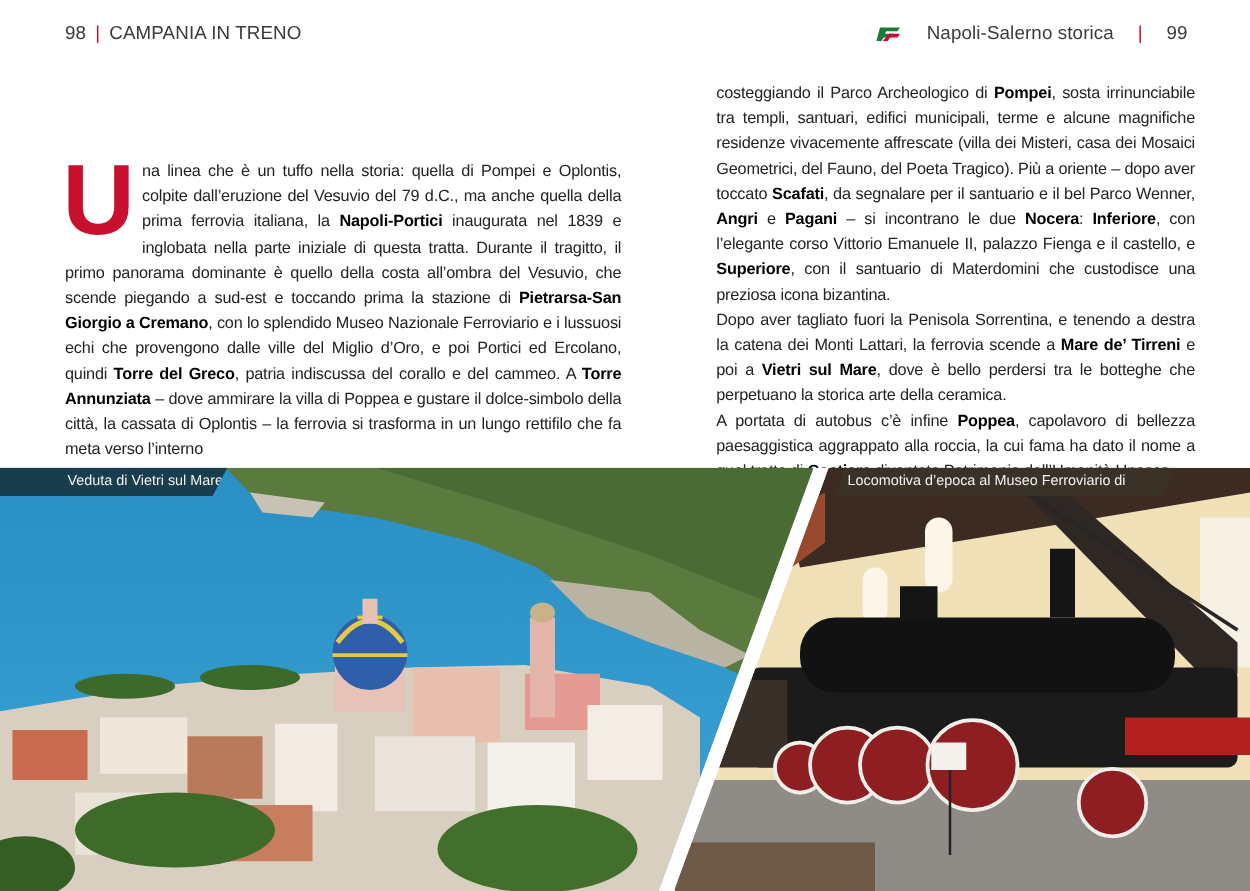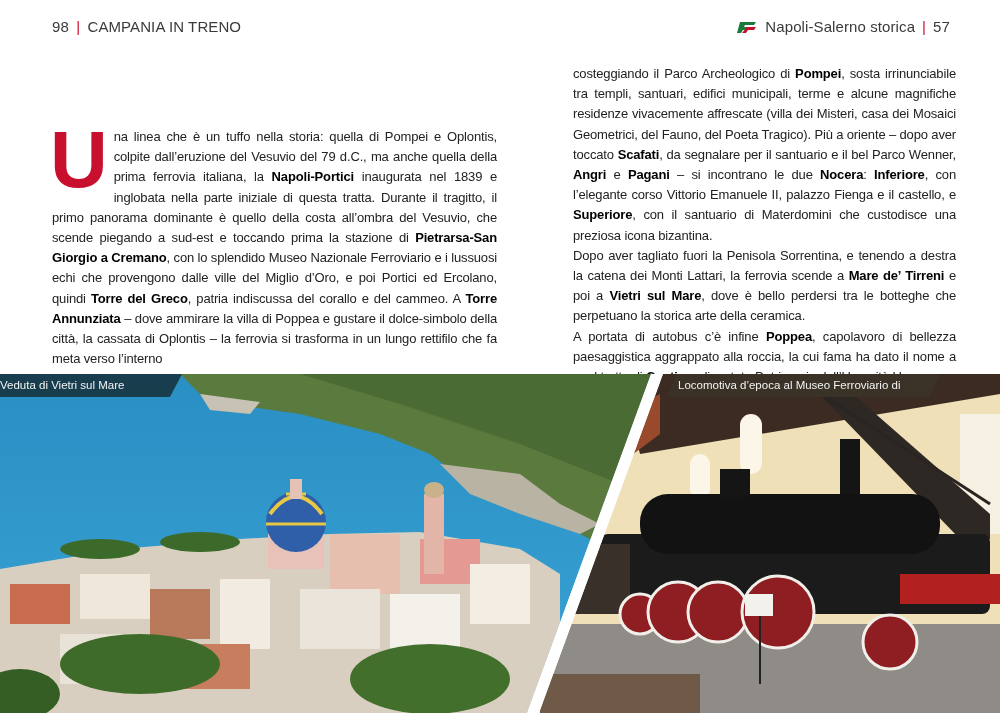--- a/index.html
+++ b/index.html
@@ -1,60 +1,60 @@
 <!DOCTYPE html>
 <html><head>
 <meta charset="utf-8">
 <style>
   * { box-sizing: border-box; margin: 0; padding: 0; }
   html, body { width: 1000px; height: 713px; overflow: hidden; background: #ffffff; }
   body { position: relative; font-family: "Liberation Sans", "DejaVu Sans", sans-serif; color: #1d1d1b; }
 
   .running-head { position: absolute; top: 18px; font-size: 15px; color: #3a3a3a; letter-spacing: 0.1px; }
   .running-head.left { left: 52px; }
-  .running-head.right { right: 50px; display: flex; align-items: center; gap: 4px; }
+  .running-head.right { right: 50px; display: flex; align-items: center; gap: 16px; }
   .running-head .sep { color: #c8102e; margin: 0 3px; }
   .fs-logo { width: 20px; height: 12px; display: inline-block; margin-right: 4px; }
 
   .title { position: absolute; left: 52px; top: 58px; font-size: 25px; line-height: 30px; font-weight: bold; color: #1d1d1b; letter-spacing: -0.3px; font-family: "Liberation Sans", sans-serif; }
 
   .col { position: absolute; font-size: 13px; line-height: 20.2px; color: #222; text-align: justify; font-family: "Liberation Sans", sans-serif; letter-spacing: -0.15px; }
   .col.left { left: 52px; top: 127px; width: 445px; }
   .col.right { left: 573px; top: 64px; width: 383px; }
   .col b { font-weight: bold; color: #000000; }
   .col p { margin: 0; }
 
   .dropcap { float: left; font-size: 80px; line-height: 62px; height: 62px; color: #c8102e; font-weight: bold; margin: 2px 6px 0 -2px; font-family: "Liberation Sans", sans-serif; }
 
   .photos { position: absolute; left: 0; top: 374px; width: 1000px; height: 339px; overflow: hidden; }
   .photo-left { position: absolute; inset: 0; clip-path: polygon(0 0, 651px 0, 527px 339px, 0 339px); overflow: hidden; }
   .photo-right { position: absolute; inset: 0; clip-path: polygon(663px 0, 1000px 0, 1000px 339px, 539px 339px); overflow: hidden; }
   .divider { position: absolute; inset: 0; background: #ffffff; clip-path: polygon(651px 0, 663px 0, 539px 339px, 527px 339px); }
 
   .caption { position: absolute; top: 0; height: 23px; color: #f2f2f2; font-size: 11.5px; line-height: 23px; font-family: "Liberation Sans", sans-serif; }
-  .caption.left { left: 0; width: 182px; background: rgba(22,50,62,0.88); border-bottom-right-radius: 14px; clip-path: polygon(0 0, 182px 0, 170px 23px, 0 23px); }
+  .caption.left { left: 0; width: 182px; padding-left: 54px; background: rgba(22,50,62,0.88); border-bottom-right-radius: 14px; clip-path: polygon(0 0, 182px 0, 170px 23px, 0 23px); }
   .caption.right { left: 668px; width: 272px; padding-left: 10px; background: rgba(60,52,40,0.82); clip-path: polygon(8px 0, 272px 0, 262px 23px, 0 23px); }
 </style>
 </head>
 <body>
 
 <div class="running-head left">
   <span>98</span>
   <span class="sep">|</span>
   <span>CAMPANIA IN TRENO</span>
 </div>
 
 <div class="running-head right">
   <svg class="fs-logo" viewBox="0 0 20 12">
     <polygon points="3,1 19,1 17,4 8,4 7,6 14,6 12,9 6,9 4,12 0,12" fill="#1a7a3c"></polygon>
     <polygon points="10,6 19,6 17,9 11,9 9,12 5,12" fill="#c8102e"></polygon>
   </svg>
   <span>Napoli-Salerno storica</span>
   <span class="sep">|</span>
-  <span>57</span>
+  <span>99</span>
 </div>
 
 <h1 class="title">
   <br>
 </h1>
 
 <div class="col left">
   <span class="dropcap">U</span>
   <p>na linea che è un tuffo nella storia: quella di Pompei e Oplontis, colpite dall’eruzione del Vesuvio del 79 d.C., ma anche quella della prima ferrovia italiana, la <b>Napoli-Portici</b> inaugurata nel 1839 e inglobata nella parte iniziale di questa tratta. Durante il tragitto, il primo panorama dominante è quello della costa all’ombra del Vesuvio, che scende piegando a sud-est e toccando prima la stazione di <b>Pietrarsa-San Giorgio a Cremano</b>, con lo splendido Museo Nazionale Ferroviario e i lussuosi echi che provengono dalle ville del Miglio d’Oro, e poi Portici ed Ercolano, quindi <b>Torre del Greco</b>, patria indiscussa del corallo e del cammeo. A <b>Torre Annunziata</b> – dove ammirare la villa di Poppea e gustare il dolce-simbolo della città, la cassata di Oplontis – la ferrovia si trasforma in un lungo rettifilo che fa meta verso l’interno</p>
 </div>

